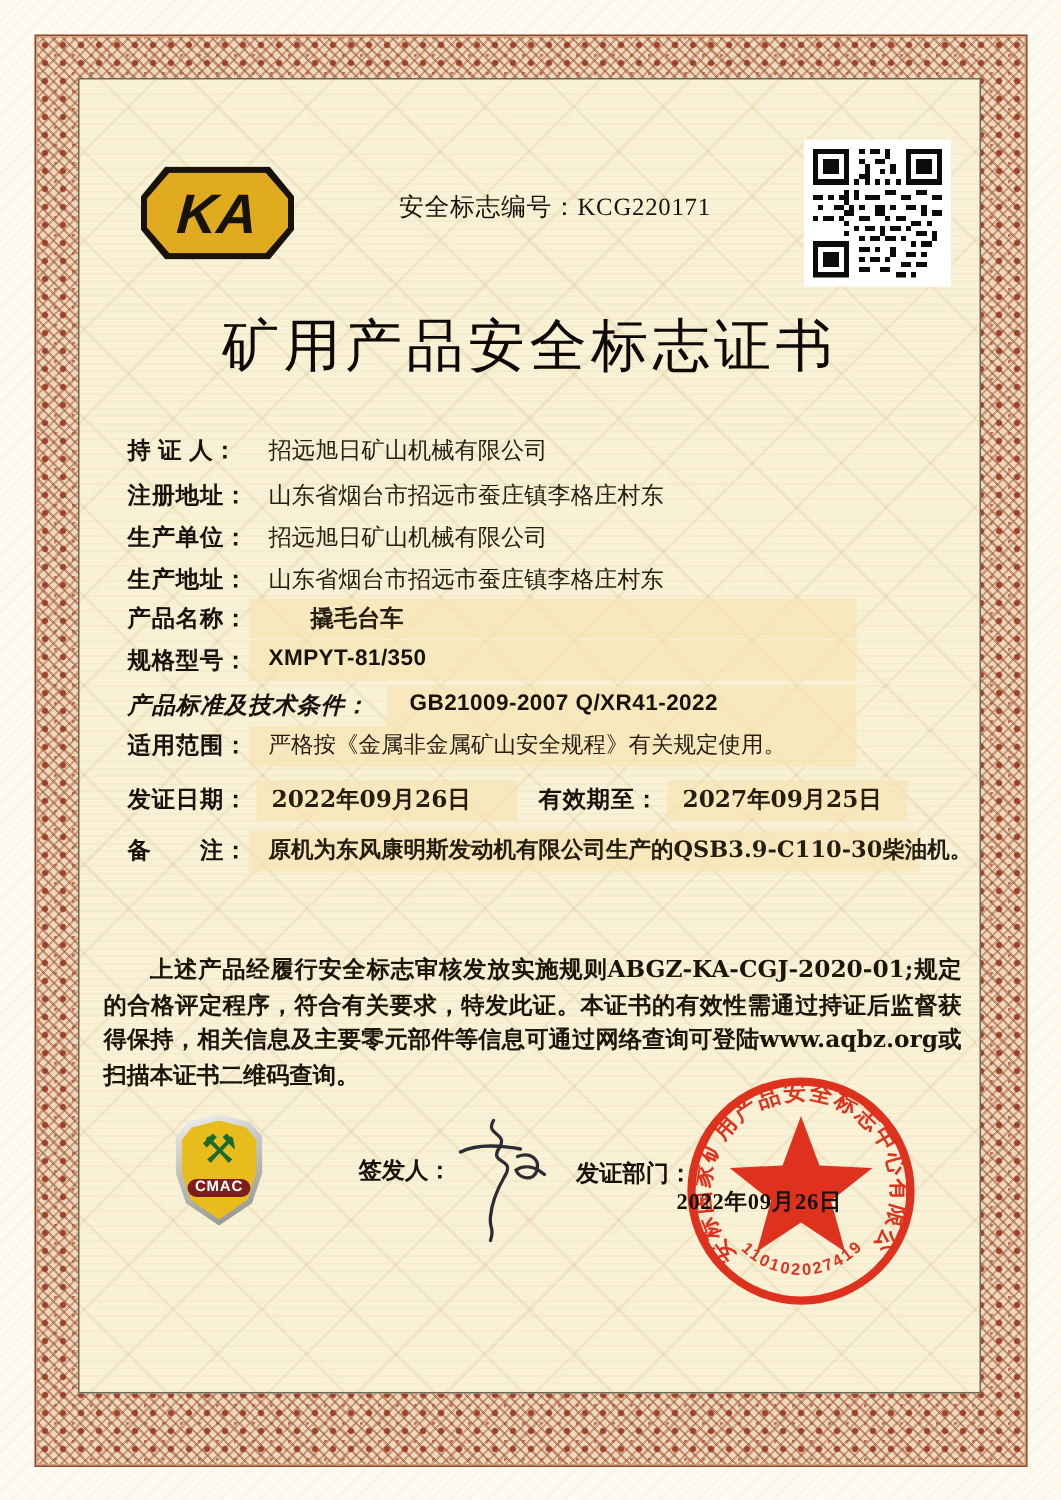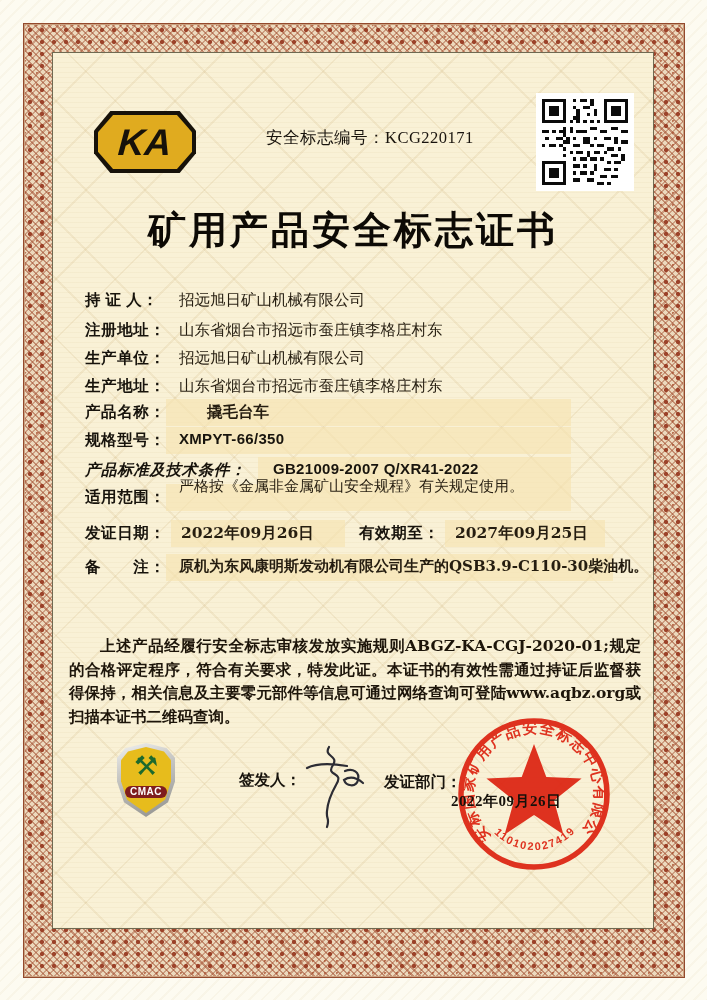--- a/index.html
+++ b/index.html
@@ -34,21 +34,21 @@
     -webkit-clip-path:polygon(16% 0,84% 0,100% 32%,100% 68%,84% 100%,16% 100%,0 68%,0 32%);
     clip-path:polygon(16% 0,84% 0,100% 32%,100% 68%,84% 100%,16% 100%,0 68%,0 32%);
     display:flex;align-items:center;justify-content:center;}
   .ka-txt{font-family:"Liberation Sans",sans-serif;font-weight:900;font-style:italic;
     font-size:37px;color:#17120a;letter-spacing:0px;transform:skewX(-4deg);line-height:1;}
   .certno{position:absolute;left:213px;top:74px;font-size:16.5px;color:#18130d;letter-spacing:.5px;white-space:nowrap;}
   .qr{position:absolute;left:483px;top:40px;width:98px;height:98px;background:#ffffff;padding:6px;box-sizing:border-box;}
   .qr svg{width:100%;height:100%;shape-rendering:crispEdges;}
   
   .title{position:absolute;top:152px;left:0;width:100%;text-align:center;
-    font-weight:700;font-size:38px;letter-spacing:3px;color:#0d0a05;}
+    font-weight:400;font-size:38px;letter-spacing:3px;color:#0d0a05;}
   
   .lbl{position:absolute;left:32px;font-weight:700;font-size:15.5px;color:#17130c;letter-spacing:.6px;white-space:pre;}
   .val{position:absolute;left:126px;font-size:15.5px;color:#251d10;font-family:"DejaVu Serif",serif;white-space:nowrap;}
   .val-b{position:absolute;left:126px;font-family:"Liberation Sans",sans-serif;font-weight:700;font-size:15px;color:#18140d;letter-spacing:.3px;white-space:nowrap;}
   .hl{position:absolute;background:rgba(246,228,176,.65);height:27px;}
   
   .para{position:absolute;top:581px;left:16px;width:572px;font-family:"DejaVu Serif",serif;
     font-weight:600;font-size:15.5px;line-height:23.5px;color:#1d150a;text-indent:31px;text-align:justify;}
   
   .shield{position:absolute;left:64px;top:690px;width:58px;height:74px;
@@ -127,27 +127,27 @@
     <div class="lbl" style="top:295px;text-align:center;">生产单位：</div>
     <div class="val" style="top:295px;">招远旭日矿山机械有限公司</div>
 
     <div class="lbl" style="top:323px;">生产地址：</div>
     <div class="val" style="top:323px;">山东省烟台市招远市蚕庄镇李格庄村东</div>
 
     <div class="lbl" style="top:349px;">产品名称：</div>
     <div class="val" style="top:349px;font-weight:700;margin-left:28px;">撬毛台车</div>
 
     <div class="lbl" style="top:377px;">规格型号：</div>
-    <div class="val-b" style="top:377px;">XMPYT-66/350</div>
+    <div class="val-b" style="top:377px;">XMPYT-81/350</div>
 
     <div class="lbl" style="top:407px;font-style:italic;">产品标准及技术条件：</div>
     <div class="val-b" style="top:407px;left:220px;">GB21009-2007 Q/XR41-2022</div>
 
     <div class="lbl" style="top:434px;">适用范围：</div>
-    <div class="val" style="top:424px;font-size:15px;text-align:center;">严格按《金属非金属矿山安全规程》有关规定使用。</div>
+    <div class="val" style="top:434px;font-size:15px;text-align:center;">严格按《金属非金属矿山安全规程》有关规定使用。</div>
 
     <div class="lbl" style="top:470px;">发证日期：</div>
     <div class="val" style="top:470px;left:128px;font-weight:700;">2022年09月26日</div>
     <div class="lbl" style="top:470px;left:306px;">有效期至：</div>
     <div class="val" style="top:470px;left:402px;font-weight:700;">2027年09月25日</div>
 
     <div class="lbl" style="top:504px;">备　　注：</div>
     <div class="val" style="top:504px;font-weight:700;font-size:15px;">原机为东风康明斯发动机有限公司生产的QSB3.9-C110-30柴油机。</div>
 
     <div class="para">上述产品经履行安全标志审核发放实施规则ABGZ-KA-CGJ-2020-01;规定的合格评定程序，符合有关要求，特发此证。本证书的有效性需通过持证后监督获得保持，相关信息及主要零元部件等信息可通过网络查询可登陆www.aqbz.org或扫描本证书二维码查询。</div>

